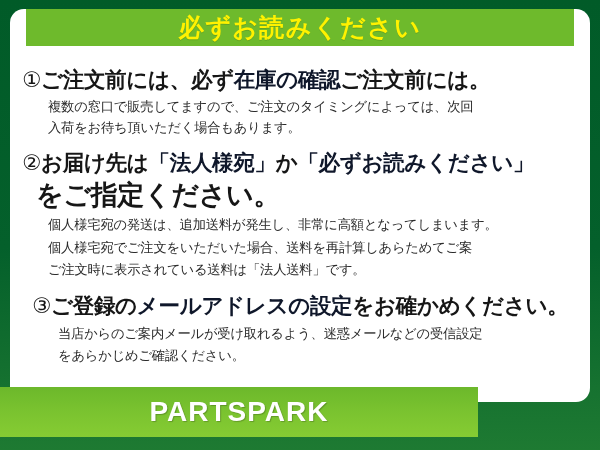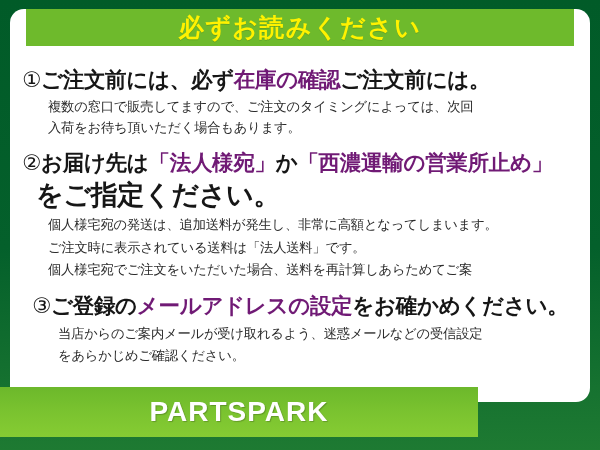--- a/index.html
+++ b/index.html
@@ -73,21 +73,21 @@
   }
   .item-head {
     font-size: 21.5px;
     font-weight: bold;
     color: #161616;
     line-height: 1.28;
     letter-spacing: -0.3px;
     white-space: nowrap;
   }
   .item-head .hl {
-    color: #701a75;
+    color: #0f172a;
   }
   .item-head .num {
     font-weight: normal;
   }
   .item-head-line2 {
     font-size: 27px;
     font-weight: bold;
     color: #161616;
     line-height: 1.28;
     letter-spacing: -0.3px;
@@ -143,25 +143,25 @@
 
     <div id="items">
 
       <div class="item" id="item-1">
         <div class="item-head"><span class="num">①</span><span>ご注文前には、必ず</span><span class="hl">在庫の確認</span><span>ご注文前には。</span></div>
         <div class="item-sub">複数の窓口で販売してますので、ご注文のタイミングによっては、次回</div>
         <div class="item-sub">入荷をお待ち頂いただく場合もあります。</div>
       </div>
 
       <div class="item" id="item-2">
-        <div class="item-head"><span class="num">②</span><span>お届け先は</span><span class="hl">「法人様宛」</span><span>か</span><span class="hl">「西濃運輸の営業所止め」</span></div>
+        <div class="item-head"><span class="num">②</span><span>お届け先は</span><span class="hl">「法人様宛」</span><span>か</span><span class="hl">「必ずお読みください」</span></div>
         <div class="item-head-line2">をご指定ください。</div>
         <div class="item-sub">個人様宅宛の発送は、追加送料が発生し、非常に高額となってしまいます。</div>
+        <div class="item-sub">個人様宅宛でご注文をいただいた場合、送料を再計算しあらためてご案</div>
         <div class="item-sub">ご注文時に表示されている送料は「法人送料」です。</div>
-        <div class="item-sub">個人様宅宛でご注文をいただいた場合、送料を再計算しあらためてご案</div>
       </div>
 
       <div class="item" id="item-3">
         <div class="item-head"><span class="num">③</span><span>ご登録の</span><span class="hl">メールアドレスの設定</span><span>をお確かめください。</span></div>
         <div class="item-sub">当店からのご案内メールが受け取れるよう、迷惑メールなどの受信設定</div>
         <div class="item-sub">をあらかじめご確認ください。</div>
       </div>
 
     </div>
   </div>

